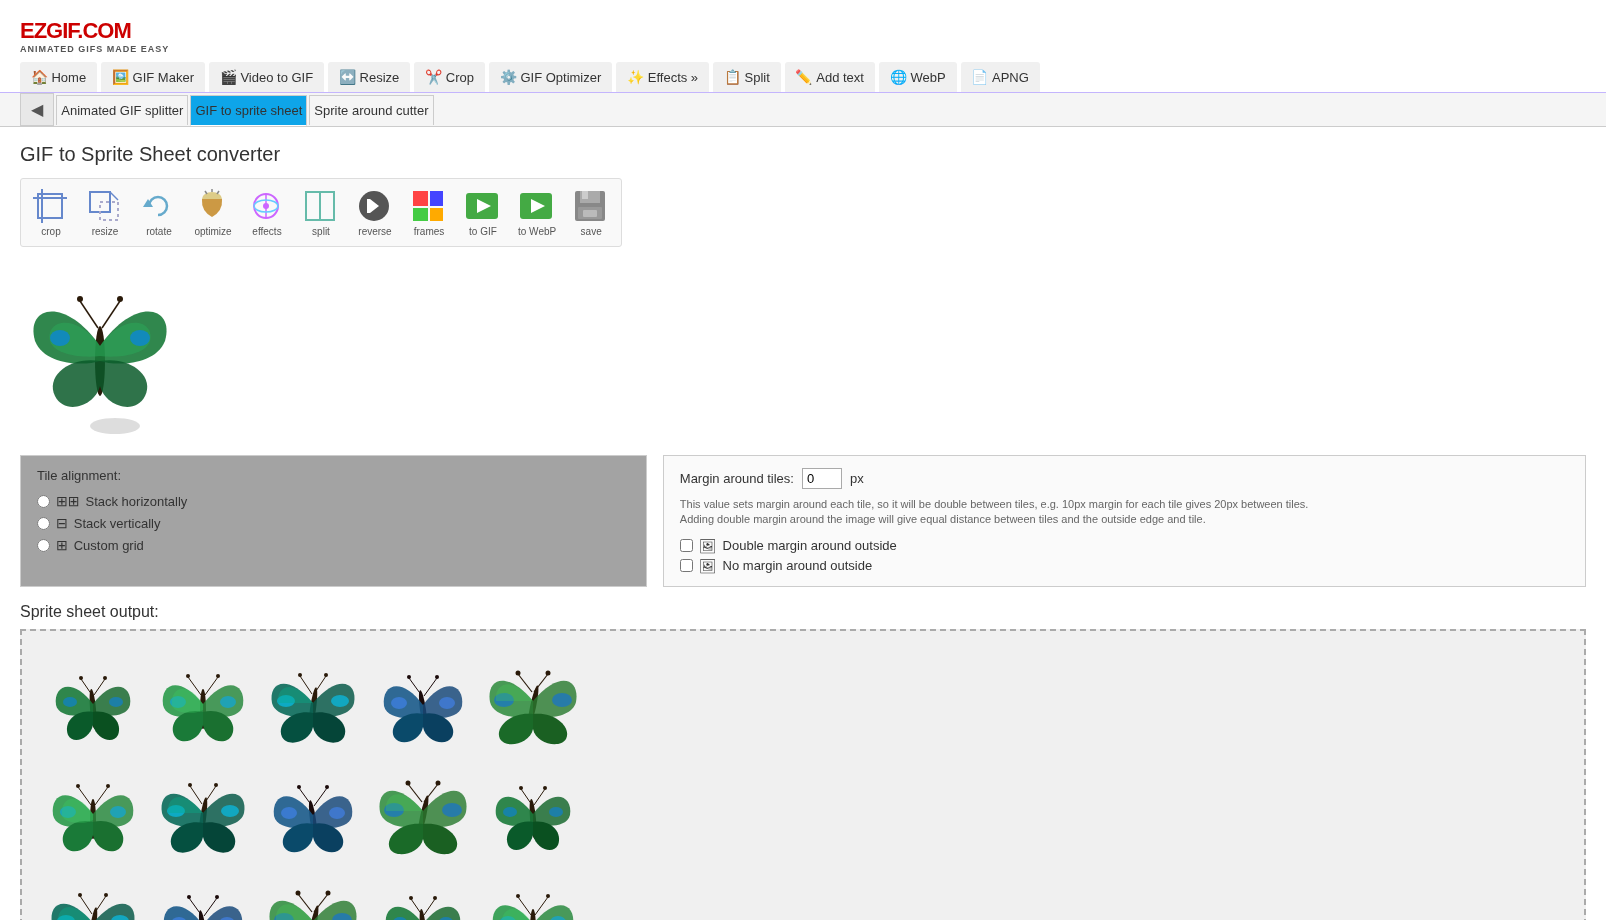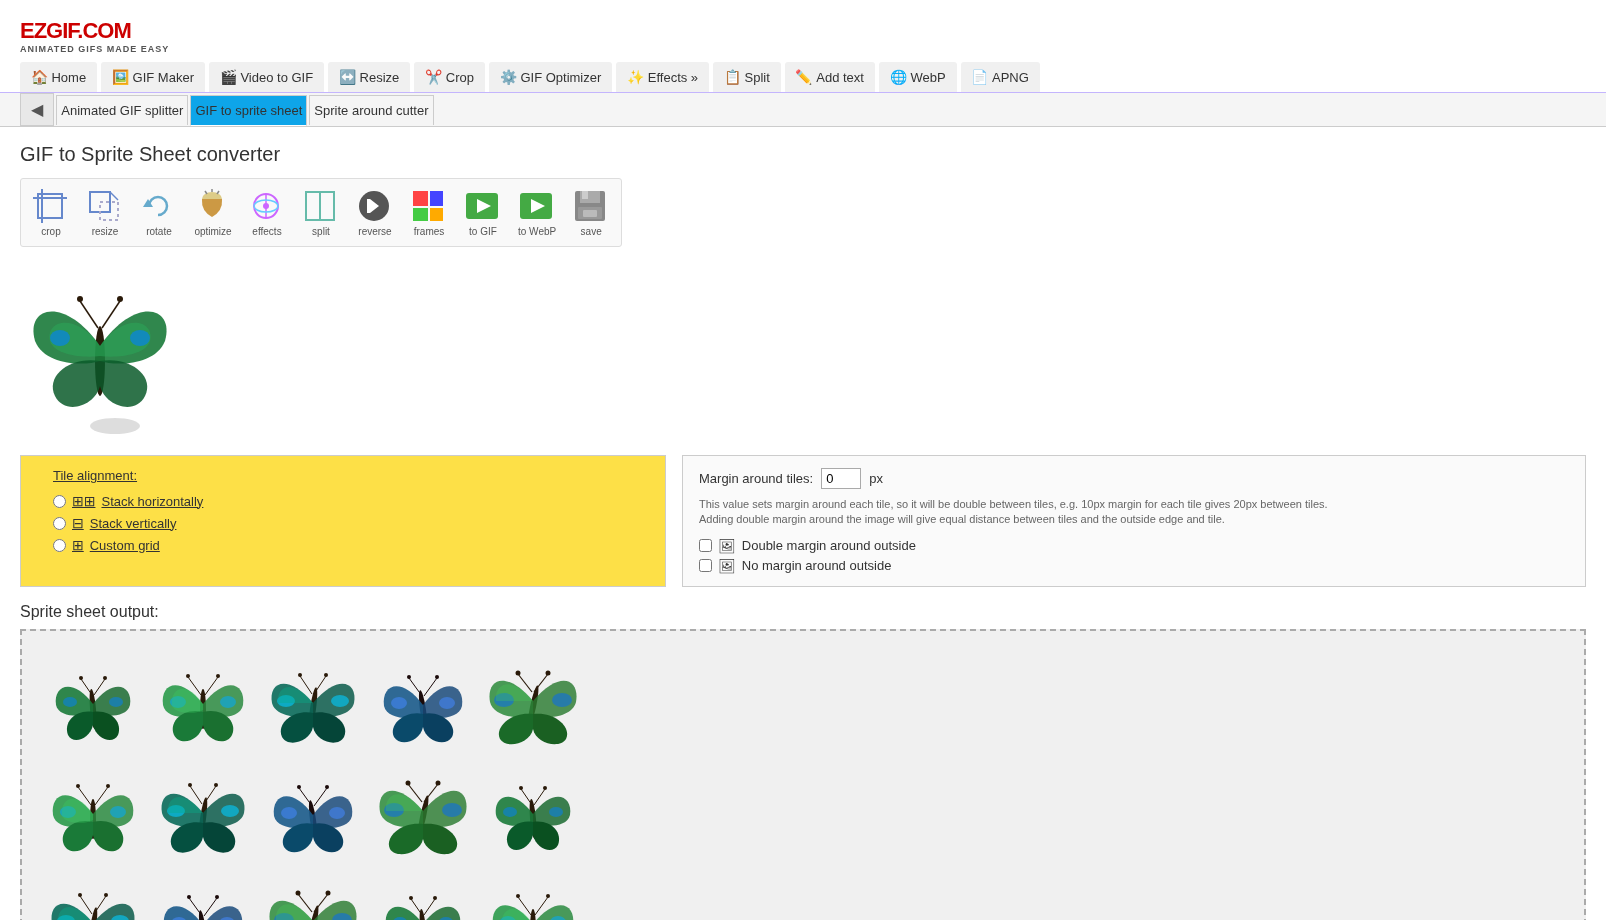--- a/index.html
+++ b/index.html
@@ -30,21 +30,21 @@
     .tool-btn { display: flex; flex-direction: column; align-items: center; padding: 4px 6px; cursor: pointer; border: 1px solid transparent; border-radius: 3px; min-width: 52px; }
     .tool-icon { width: 36px; height: 36px; display: flex; align-items: center; justify-content: flex-start; font-size: 20px; font-weight: bold; }
     .tool-label { font-size: 10px; color: #555; margin-top: 2px; }
 
     
     #preview-area { margin-bottom: 14px; }
     #preview-img { width: 160px; height: 180px; display: flex; align-items: center; justify-content: center; }
 
     
     #options-area { display: flex; gap: 16px; margin-bottom: 16px; }
-    #tile-alignment { border: 1px solid #ccc; padding: 12px 32px; flex: 1; background: #fde047; text-decoration: underline; }
+    #tile-alignment { border: 1px solid #ccc; padding: 12px 16px; flex: 1; background: #a3a3a3; }
     #tile-alignment h4 { font-size: 13px; font-weight: normal; margin-bottom: 10px; }
     .radio-group { display: flex; flex-direction: column; gap: 6px; }
     .radio-row { display: flex; align-items: center; gap: 6px; font-size: 13px; cursor: pointer; }
 
     #margin-area { border: 1px solid #ccc; padding: 12px 16px; flex: 1.5; background: #fafafa; }
     #margin-header { display: flex; align-items: center; gap: 8px; margin-bottom: 8px; font-size: 13px; }
     #margin-input { width: 40px; padding: 2px 4px; border: 1px solid #aaa; font-size: 13px; }
     #margin-desc { font-size: 11px; color: #666; line-height: 1.4; margin-bottom: 10px; }
     .checkbox-row { display: flex; align-items: center; gap: 6px; font-size: 13px; margin-top: 4px; cursor: pointer; }
 

